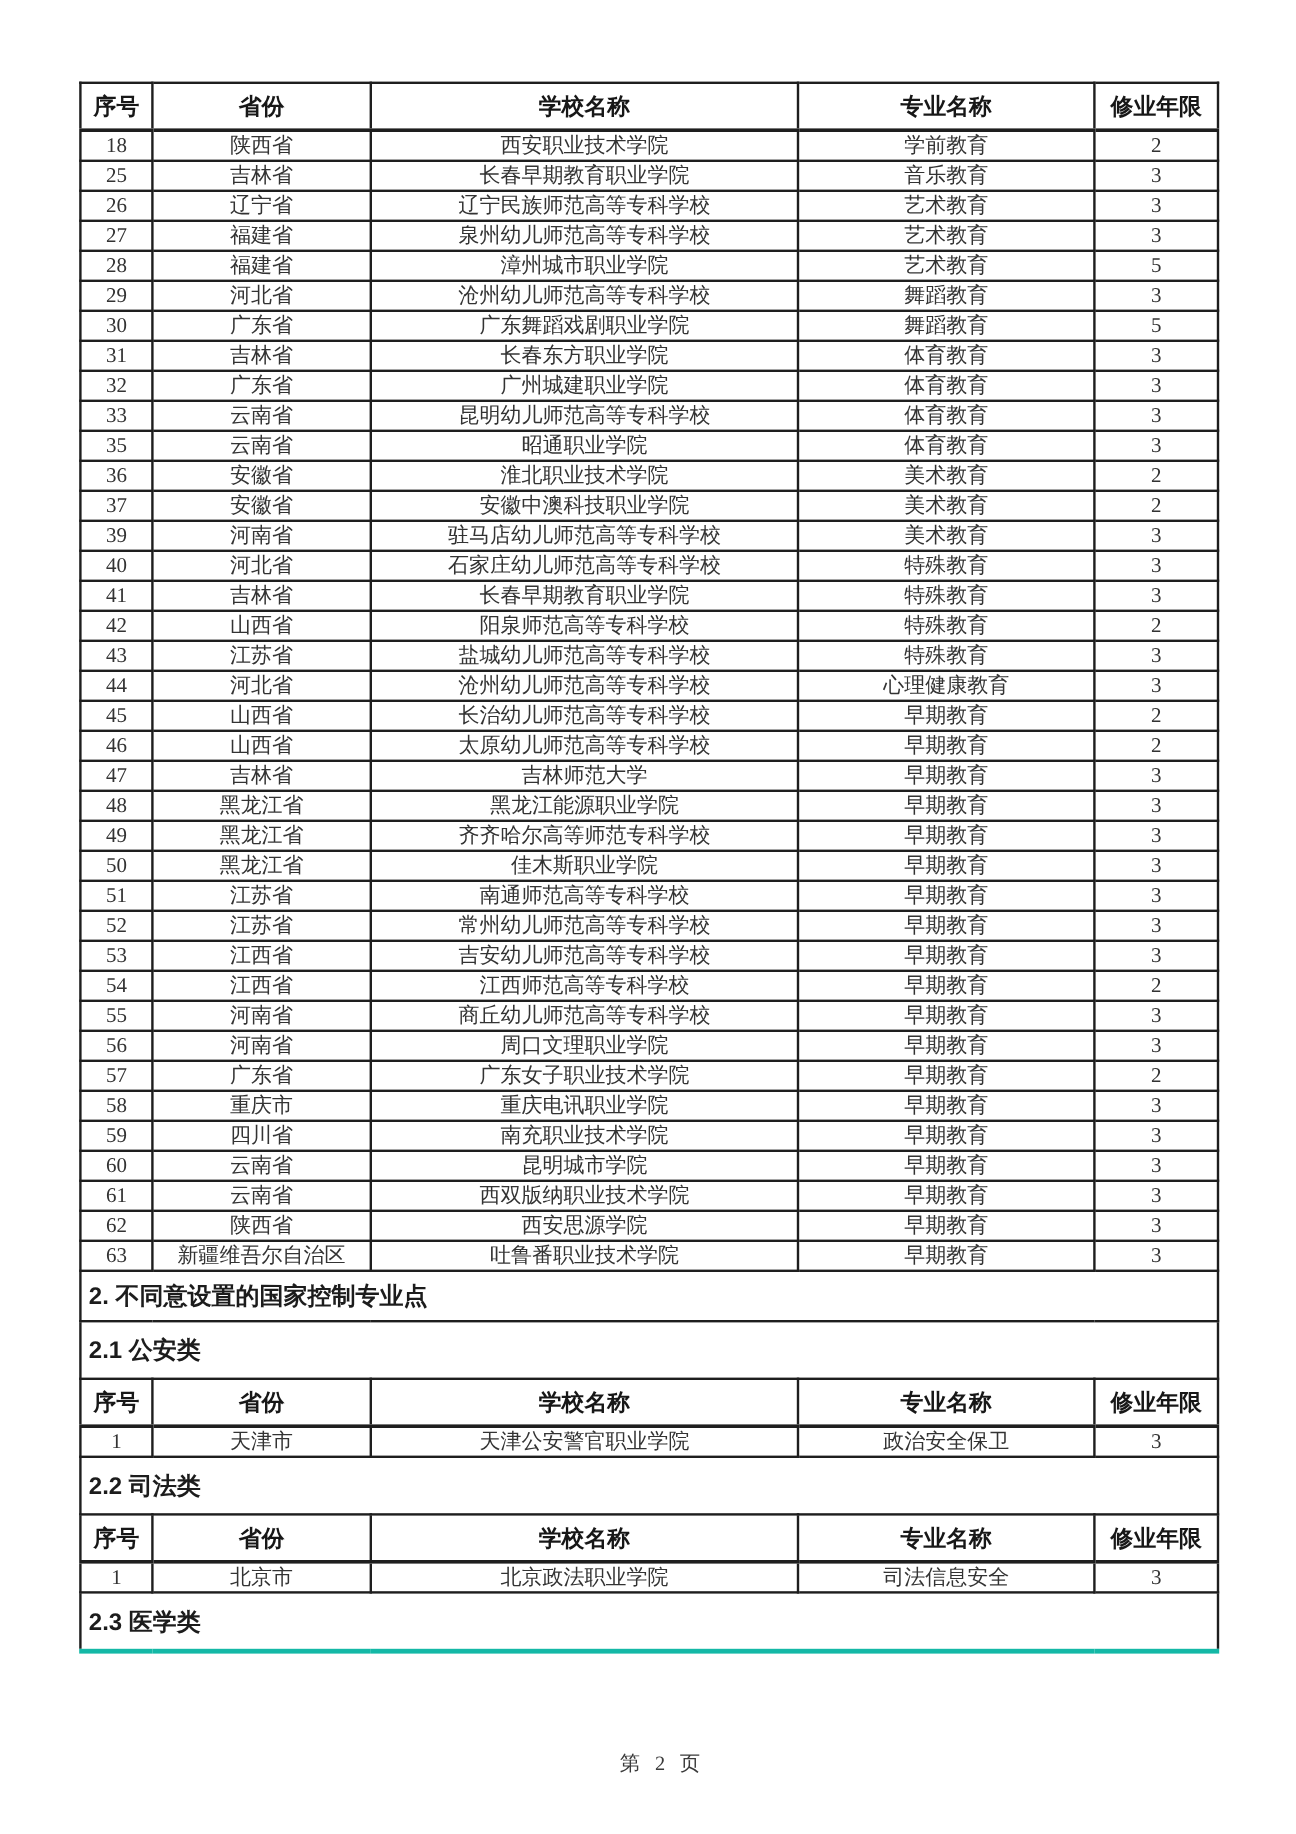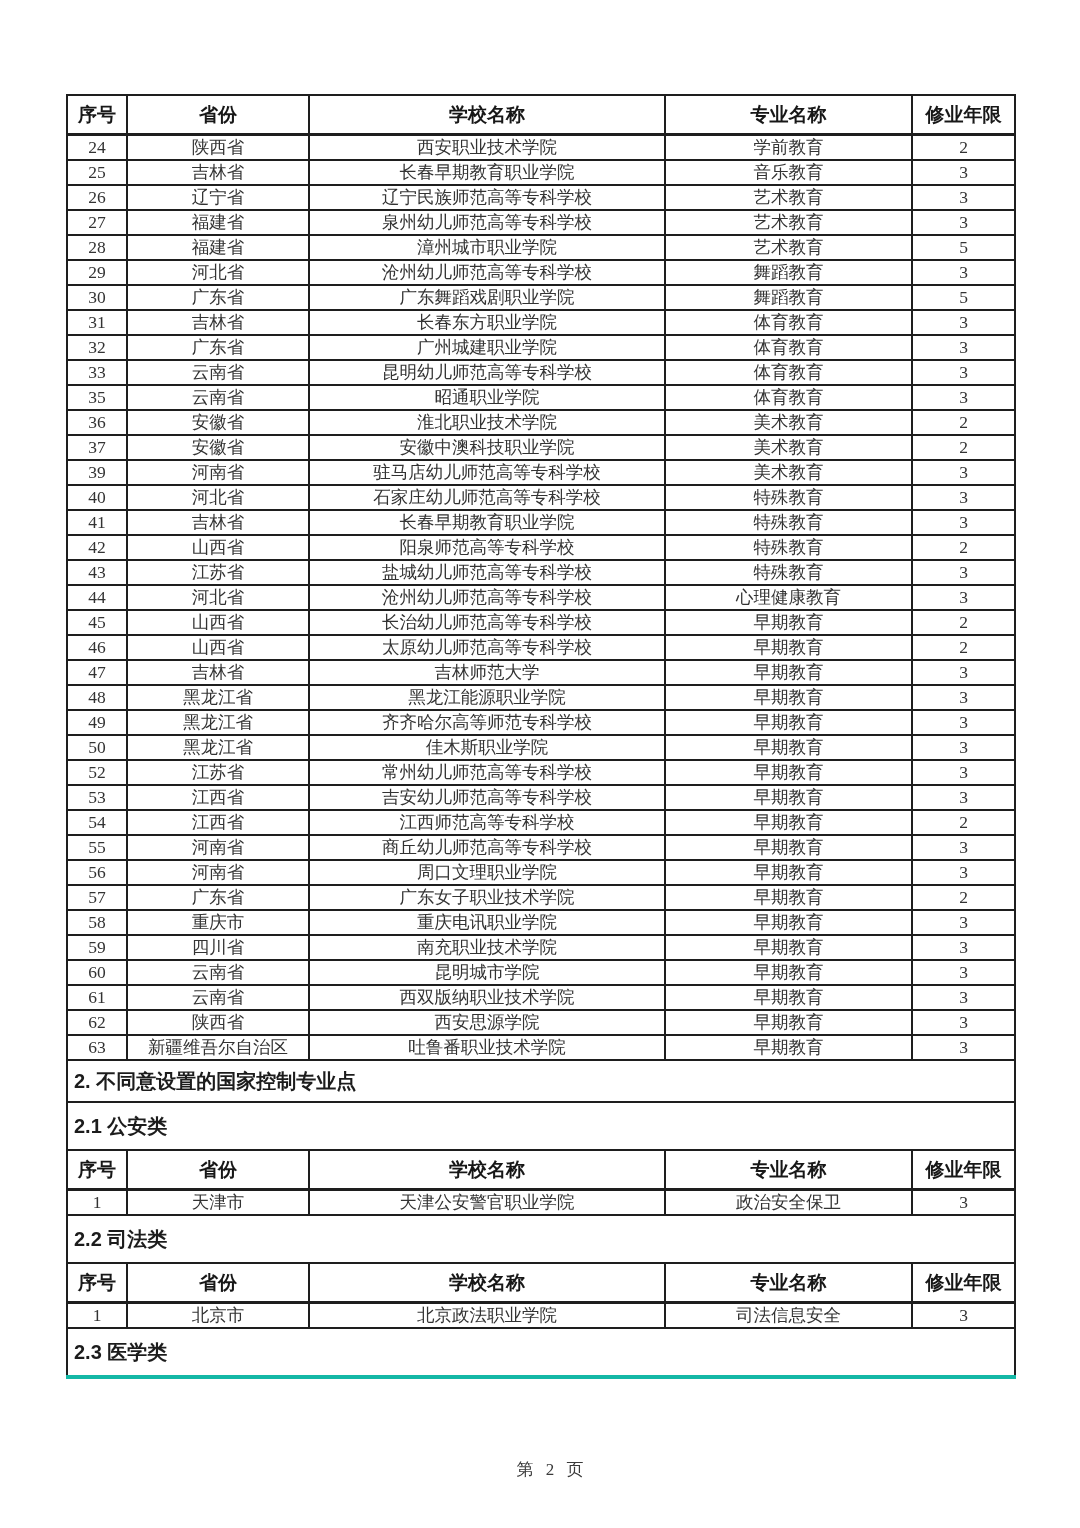--- a/index.html
+++ b/index.html
@@ -11,21 +11,21 @@
     width: 1080px;
     height: 1528px;
     position: relative;
     font-family: "Liberation Serif", "DejaVu Serif", serif;
     color: #2b2b2b;
     overflow: hidden;
   }
   .sheet {
     position: absolute;
     left: 66px;
-    top: 94px;
+    top: 68px;
     width: 948px;
   }
   table.doc-table {
     border-collapse: collapse;
     table-layout: fixed;
     width: 100%;
   }
   table.doc-table td, table.doc-table th {
     border: 2px solid #1e1e1e;
     text-align: center;
@@ -89,21 +89,21 @@
         <th>序号</th>
         <th>省份</th>
         <th>学校名称</th>
         <th>专业名称</th>
         <th>修业年限</th>
       </tr>
     </tbody>
 
     <tbody class="data-body">
         <tr>
-          <td>24</td>
+          <td>18</td>
           <td>陕西省</td>
           <td>西安职业技术学院</td>
           <td>学前教育</td>
           <td>2</td>
         </tr>
         <tr>
           <td>25</td>
           <td>吉林省</td>
           <td>长春早期教育职业学院</td>
           <td>音乐教育</td>
@@ -260,20 +260,27 @@
           <td>49</td>
           <td>黑龙江省</td>
           <td>齐齐哈尔高等师范专科学校</td>
           <td>早期教育</td>
           <td>3</td>
         </tr>
         <tr>
           <td>50</td>
           <td>黑龙江省</td>
           <td>佳木斯职业学院</td>
+          <td>早期教育</td>
+          <td>3</td>
+        </tr>
+        <tr>
+          <td>51</td>
+          <td>江苏省</td>
+          <td>南通师范高等专科学校</td>
           <td>早期教育</td>
           <td>3</td>
         </tr>
         <tr>
           <td>52</td>
           <td>江苏省</td>
           <td>常州幼儿师范高等专科学校</td>
           <td>早期教育</td>
           <td>3</td>
         </tr>

